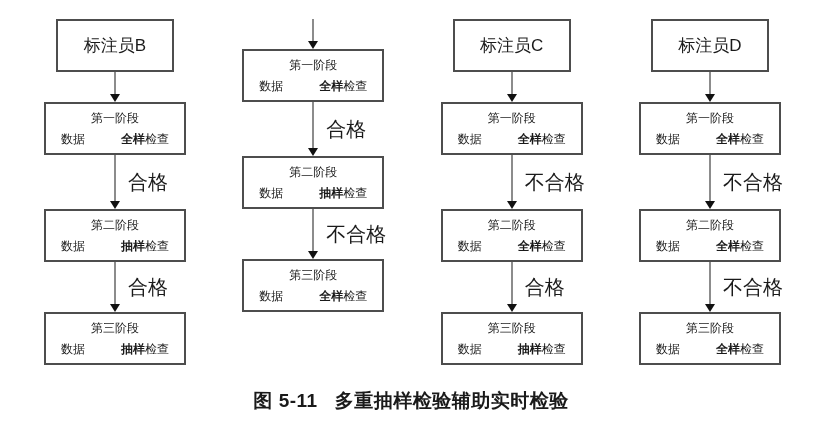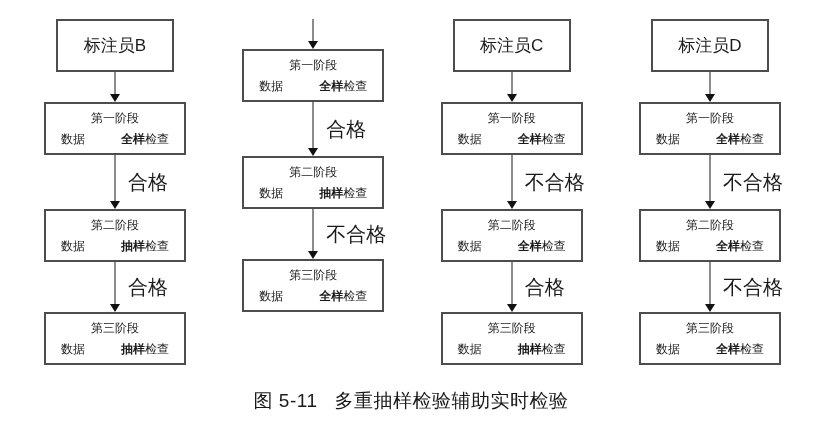--- a/index.html
+++ b/index.html
@@ -43,21 +43,21 @@
     border-left:5px solid transparent; border-right:5px solid transparent;
     border-top:8px solid #111;
   }
   .conn .lbl {
     position:absolute; left:calc(50% + 13px); top:50%; transform:translateY(-50%);
     font-size:20px; white-space:nowrap;
   }
   .figure-caption {
     position:absolute; left:0; right:0; top:388px;
     display:flex; justify-content:center; gap:17px;
-    font-size:19px; font-weight:normal; letter-spacing:0.5px;align-items:center;
+    font-size:19px; font-weight:bold; letter-spacing:0.5px;align-items:center;
   }
 </style>
 </head>
 <body>
 
 <div class="canvas">
   <div class="chart-area">
 
     <div class="flow-col">
       <div class="annot-box">

